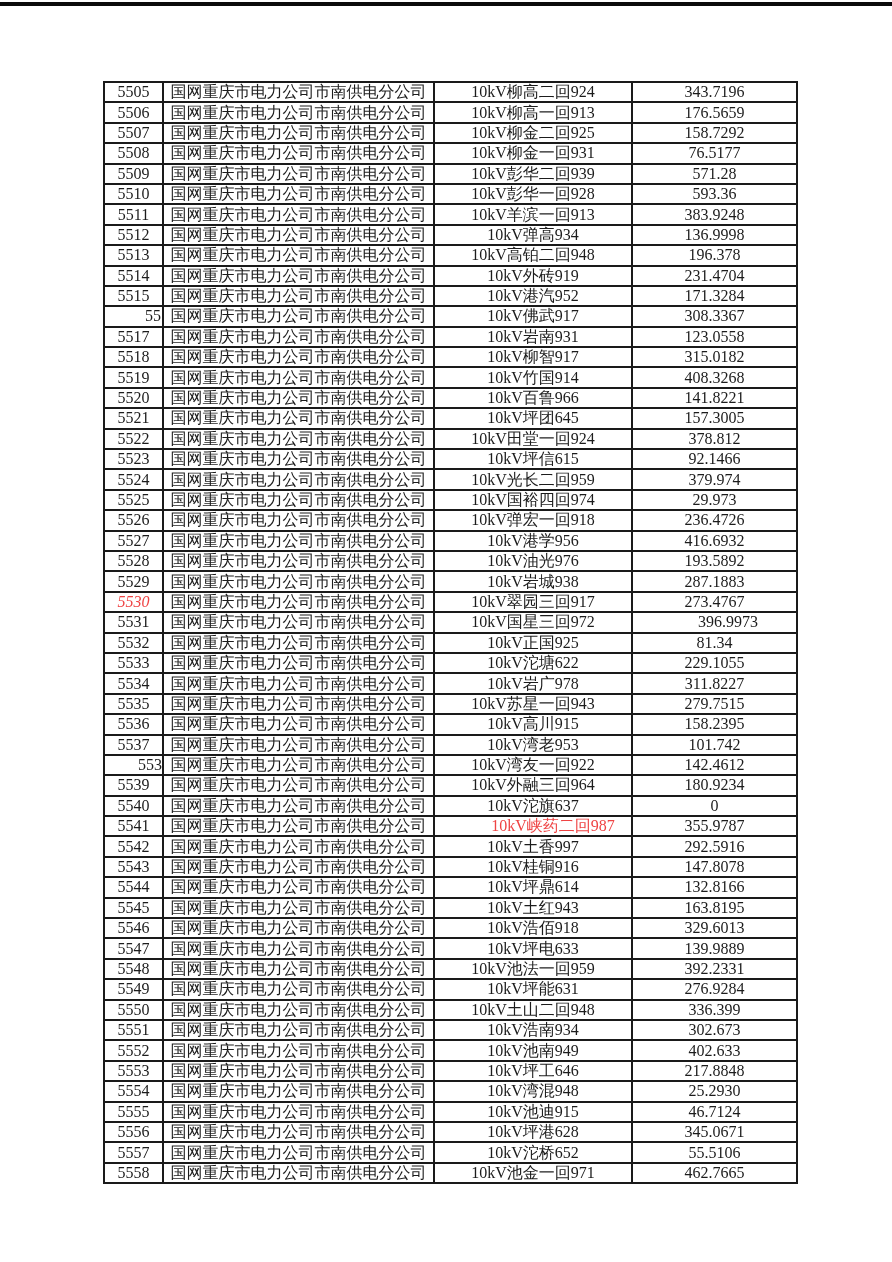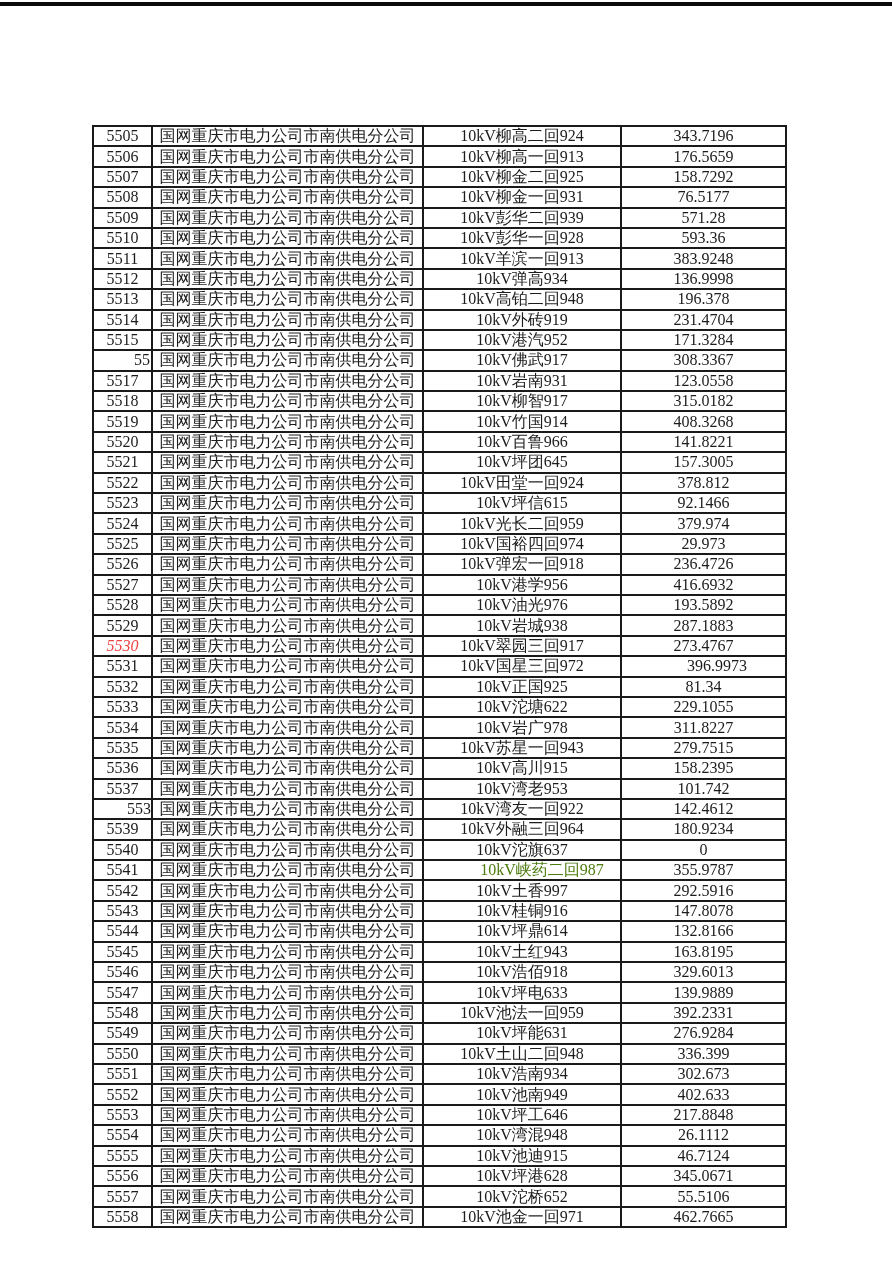--- a/index.html
+++ b/index.html
@@ -18,26 +18,25 @@
   .top-rule {
     position: absolute;
     left: 0;
     top: 2px;
     width: 892px;
     height: 4px;
     background: #0a0a0a;
   }
   table.data-table {
     position: absolute;
-    left: 92px;
+    left: 103px;
     top: 81px;
     width: 685px;
     border-collapse: collapse;
     table-layout: fixed;
-    margin-top: 44px;
   }
   table.data-table td {
     border: 2px solid #1a1a1a;
     height: 18.4px;
     padding: 0;
     text-align: center;
     vertical-align: middle;
     font-size: 16px;
     line-height: 1;
     color: #1c1c1c;
@@ -268,21 +267,21 @@
         </tr>
         <tr>
           <td class="col0" style="border-color: rgb(26, 26, 26); color: rgb(28, 28, 28);">5540</td>
           <td class="col1" style="border-color: rgb(26, 26, 26); color: rgb(28, 28, 28);">国网重庆市电力公司市南供电分公司</td>
           <td class="col2" style="border-color: rgb(26, 26, 26); color: rgb(28, 28, 28);">10kV沱旗637</td>
           <td class="col3" style="border-color: rgb(26, 26, 26); color: rgb(28, 28, 28);">0</td>
         </tr>
         <tr>
           <td class="col0" style="border-color: rgb(26, 26, 26); color: rgb(28, 28, 28);">5541</td>
           <td class="col1" style="border-color: rgb(26, 26, 26); color: rgb(28, 28, 28);">国网重庆市电力公司市南供电分公司</td>
-          <td class="col2" style="border-color: rgb(26, 26, 26); color: #4d7c0f; padding-left: 40px;">10kV峡药二回987</td>
+          <td class="col2" style="border-color: rgb(26, 26, 26); color: #ef4444; padding-left: 40px;">10kV峡药二回987</td>
           <td class="col3" style="border-color: rgb(26, 26, 26); color: rgb(28, 28, 28);">355.9787</td>
         </tr>
         <tr>
           <td class="col0" style="border-color: rgb(26, 26, 26); color: rgb(28, 28, 28);">5542</td>
           <td class="col1" style="border-color: rgb(26, 26, 26); color: rgb(28, 28, 28);">国网重庆市电力公司市南供电分公司</td>
           <td class="col2" style="border-color: rgb(26, 26, 26); color: rgb(28, 28, 28);">10kV土香997</td>
           <td class="col3" style="border-color: rgb(26, 26, 26); color: rgb(28, 28, 28);">292.5916</td>
         </tr>
         <tr>
           <td class="col0" style="border-color: rgb(26, 26, 26); color: rgb(28, 28, 28);">5543</td>
@@ -347,21 +346,21 @@
         <tr>
           <td class="col0" style="border-color: rgb(26, 26, 26); color: rgb(28, 28, 28);">5553</td>
           <td class="col1" style="border-color: rgb(26, 26, 26); color: rgb(28, 28, 28);">国网重庆市电力公司市南供电分公司</td>
           <td class="col2" style="border-color: rgb(26, 26, 26); color: rgb(28, 28, 28);">10kV坪工646</td>
           <td class="col3" style="border-color: rgb(26, 26, 26); color: rgb(28, 28, 28);">217.8848</td>
         </tr>
         <tr>
           <td class="col0" style="border-color: rgb(26, 26, 26); color: rgb(28, 28, 28);">5554</td>
           <td class="col1" style="border-color: rgb(26, 26, 26); color: rgb(28, 28, 28);">国网重庆市电力公司市南供电分公司</td>
           <td class="col2" style="border-color: rgb(26, 26, 26); color: rgb(28, 28, 28);">10kV湾混948</td>
-          <td class="col3" style="border-color: rgb(26, 26, 26); color: rgb(28, 28, 28);">26.1112</td>
+          <td class="col3" style="border-color: rgb(26, 26, 26); color: rgb(28, 28, 28);">25.2930</td>
         </tr>
         <tr>
           <td class="col0" style="border-color: rgb(26, 26, 26); color: rgb(28, 28, 28);">5555</td>
           <td class="col1" style="border-color: rgb(26, 26, 26); color: rgb(28, 28, 28);">国网重庆市电力公司市南供电分公司</td>
           <td class="col2" style="border-color: rgb(26, 26, 26); color: rgb(28, 28, 28);">10kV池迪915</td>
           <td class="col3" style="border-color: rgb(26, 26, 26); color: rgb(28, 28, 28);">46.7124</td>
         </tr>
         <tr>
           <td class="col0" style="border-color: rgb(26, 26, 26); color: rgb(28, 28, 28);">5556</td>
           <td class="col1" style="border-color: rgb(26, 26, 26); color: rgb(28, 28, 28);">国网重庆市电力公司市南供电分公司</td>

